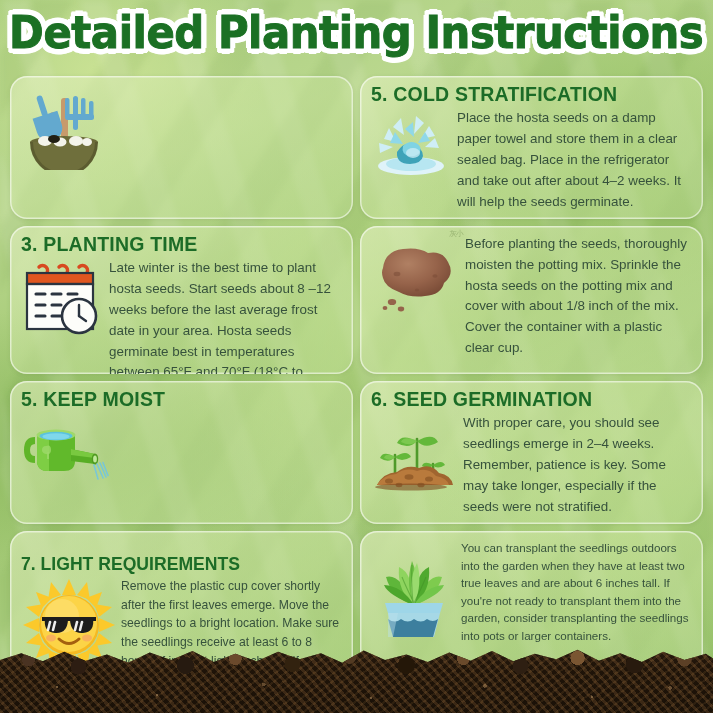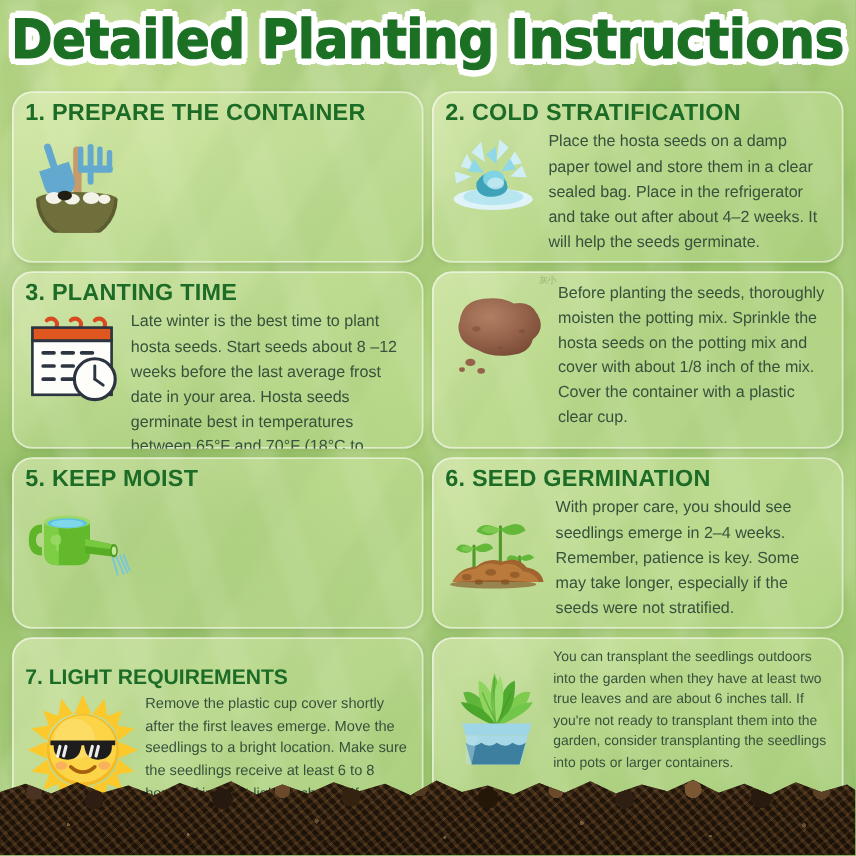--- a/index.html
+++ b/index.html
@@ -188,21 +188,20 @@
 
 <div id="bg"></div>
 
 <div id="title-wrap">
   <div id="title">Detailed Planting Instructions</div>
 </div>
 
 <div id="grid">
 
   <div class="card">
-    <h2>1. PREPARE THE CONTAINER</h2>
     <div class="body">
       <div class="icon-box">
         <svg width="86" height="86" viewBox="0 0 86 86">
           <rect x="40" y="14" width="7" height="44" rx="3" fill="#c79a6b"></rect>
           <rect x="25" y="28" width="8" height="30" rx="3" fill="#c79a6b" transform="rotate(18 29 43)"></rect>
           <g fill="#63a9cf">
             <rect x="52" y="12" width="5" height="34" rx="2.5"></rect>
             <rect x="44" y="14" width="4.5" height="19" rx="2"></rect>
             <rect x="60" y="14" width="4.5" height="19" rx="2"></rect>
             <rect x="68" y="17" width="4.5" height="16" rx="2"></rect>
@@ -221,21 +220,21 @@
             <ellipse cx="55" cy="57" rx="7" ry="5"></ellipse>
             <ellipse cx="66" cy="58" rx="5" ry="4"></ellipse>
           </g>
           <ellipse cx="33" cy="55" rx="6" ry="4" fill="#211f14"></ellipse>
         </svg>
       </div>
     </div>
   </div>
 
   <div class="card">
-    <h2>2. COLD STRATIFICATION</h2>
+    <h2>5. COLD STRATIFICATION</h2>
     <div class="body">
       <div class="icon-box">
         <svg width="82" height="80" viewBox="0 0 82 80">
           <g fill="#cfeef6">
             <path d="M18 20 l7 14 -12 -3 z"></path>
             <path d="M30 10 l3 17 -11 -8 z"></path>
             <path d="M45 8 l-2 18 10 -11 z"></path>
             <path d="M58 18 l-8 13 14 -3 z"></path>
             <path d="M8 35 l14 4 -13 6 z"></path>
             <path d="M64 30 l-10 9 14 1 z"></path>

